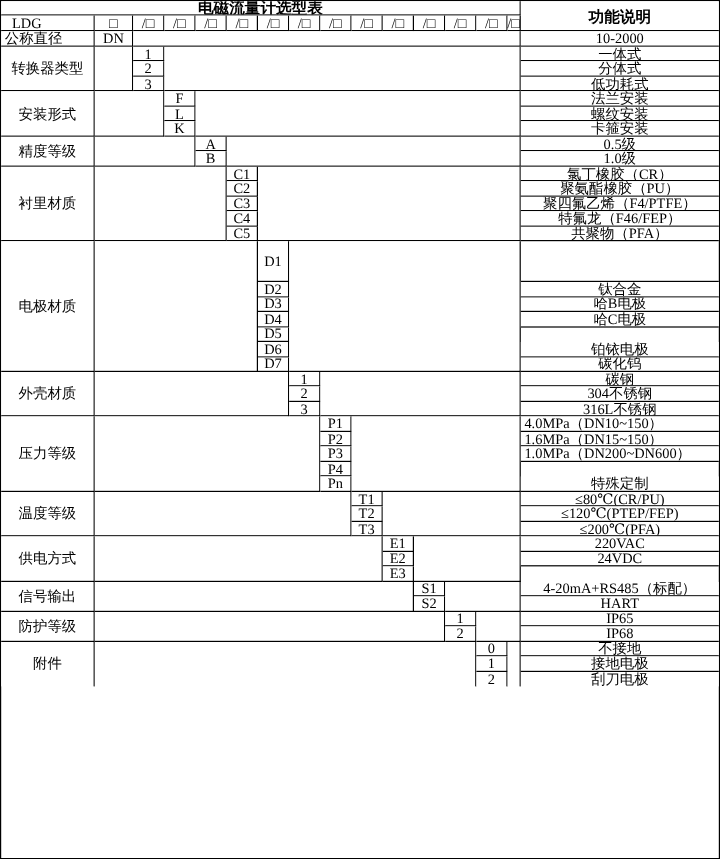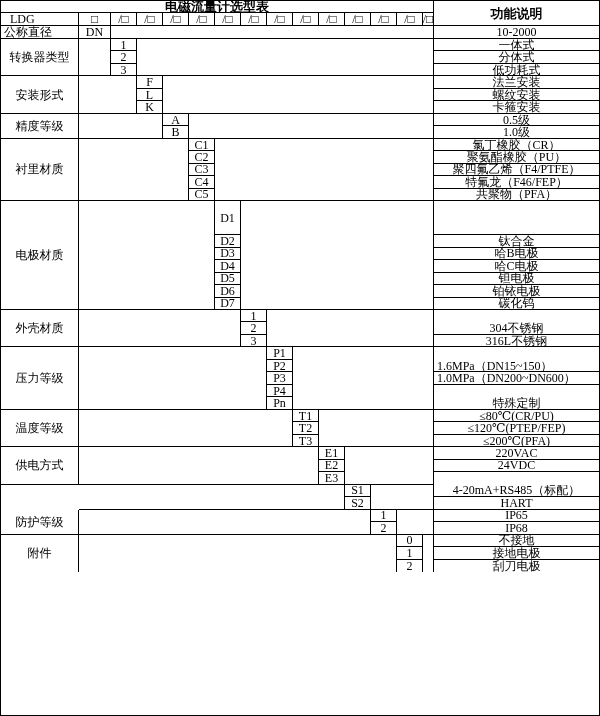--- a/index.html
+++ b/index.html
@@ -115,59 +115,61 @@
       <div class="c" style="grid-area: 19 / 7 / 20 / 8;">D3</div>
       <div class="c" style="grid-area: 20 / 7 / 21 / 8;">D4</div>
       <div class="c" style="grid-area: 21 / 7 / 22 / 8;">D5</div>
       <div class="c" style="grid-area: 22 / 7 / 23 / 8;">D6</div>
       <div class="c" style="grid-area: 23 / 7 / 24 / 8;">D7</div>
       <div class="c" style="grid-area: 17 / 8 / 24 / 16;"></div>
       <div class="c no-r" style="grid-area: 17 / 16 / 18 / 17; margin-top: 33px;">316L电极</div>
       <div class="c no-r" style="grid-area: 18 / 16 / 19 / 17;">钛合金</div>
       <div class="c no-r" style="grid-area: 19 / 16 / 20 / 17;">哈B电极</div>
       <div class="c no-r" style="grid-area: 20 / 16 / 21 / 17;">哈C电极</div>
-      <div class="c no-r" style="grid-area: 21 / 16 / 22 / 17;">钽电极</div>
       <div class="c no-r" style="grid-area: 22 / 16 / 23 / 17;">铂铱电极</div>
       <div class="c no-r" style="grid-area: 23 / 16 / 24 / 17;">碳化钨</div>
       <div class="c" style="grid-area: 24 / 1 / 27 / 2;">外壳材质</div>
       <div class="c" style="grid-area: 24 / 2 / 27 / 8;"></div>
       <div class="c" style="grid-area: 24 / 8 / 25 / 9;">1</div>
       <div class="c" style="grid-area: 25 / 8 / 26 / 9;">2</div>
       <div class="c" style="grid-area: 26 / 8 / 27 / 9;">3</div>
       <div class="c" style="grid-area: 24 / 9 / 27 / 16;"></div>
+      <div class="c no-r" style="grid-area: 24 / 16 / 25 / 17;">碳钢</div>
       <div class="c no-r" style="grid-area: 25 / 16 / 26 / 17;">304不锈钢</div>
       <div class="c no-r" style="grid-area: 26 / 16 / 27 / 17;">316L不锈钢</div>
       <div class="c" style="grid-area: 27 / 1 / 32 / 2;">压力等级</div>
       <div class="c" style="grid-area: 27 / 2 / 32 / 9;"></div>
       <div class="c" style="grid-area: 27 / 9 / 28 / 10;">P1</div>
       <div class="c" style="grid-area: 28 / 9 / 29 / 10;">P2</div>
       <div class="c" style="grid-area: 29 / 9 / 30 / 10;">P3</div>
       <div class="c" style="grid-area: 30 / 9 / 31 / 10;">P4</div>
       <div class="c" style="grid-area: 31 / 9 / 32 / 10;">Pn</div>
       <div class="c" style="grid-area: 27 / 10 / 32 / 16;"></div>
+      <div class="c left no-r" style="grid-area: 27 / 16 / 28 / 17;">4.0MPa（DN10~150）</div>
       <div class="c left no-r" style="grid-area: 28 / 16 / 29 / 17;">1.6MPa（DN15~150）</div>
       <div class="c left no-r" style="grid-area: 29 / 16 / 30 / 17;">1.0MPa（DN200~DN600）</div>
       <div class="c no-r" style="grid-area: 31 / 16 / 32 / 17;">特殊定制</div>
       <div class="c" style="grid-area: 32 / 1 / 35 / 2;">温度等级</div>
       <div class="c" style="grid-area: 32 / 2 / 35 / 10;"></div>
       <div class="c" style="grid-area: 32 / 10 / 33 / 11;">T1</div>
       <div class="c" style="grid-area: 33 / 10 / 34 / 11;">T2</div>
       <div class="c" style="grid-area: 34 / 10 / 35 / 11;">T3</div>
       <div class="c" style="grid-area: 32 / 11 / 35 / 16;"></div>
       <div class="c no-r" style="grid-area: 32 / 16 / 33 / 17;">≤80℃(CR/PU)</div>
       <div class="c no-r" style="grid-area: 33 / 16 / 34 / 17;">≤120℃(PTEP/FEP)</div>
       <div class="c no-r" style="grid-area: 34 / 16 / 35 / 17;">≤200℃(PFA)</div>
       <div class="c" style="grid-area: 35 / 1 / 38 / 2;">供电方式</div>
       <div class="c" style="grid-area: 35 / 2 / 38 / 11;"></div>
       <div class="c" style="grid-area: 35 / 11 / 36 / 12;">E1</div>
       <div class="c" style="grid-area: 36 / 11 / 37 / 12;">E2</div>
       <div class="c" style="grid-area: 37 / 11 / 38 / 12;">E3</div>
       <div class="c" style="grid-area: 35 / 12 / 38 / 16;"></div>
       <div class="c no-r" style="grid-area: 35 / 16 / 36 / 17;">220VAC</div>
       <div class="c no-r" style="grid-area: 36 / 16 / 37 / 17;">24VDC</div>
+      <div class="c" style="grid-area: 38 / 1 / 40 / 2;">信号输出</div>
       <div class="c" style="grid-area: 38 / 2 / 40 / 12;"></div>
       <div class="c" style="grid-area: 38 / 12 / 39 / 13;">S1</div>
       <div class="c" style="grid-area: 39 / 12 / 40 / 13;">S2</div>
       <div class="c" style="grid-area: 38 / 13 / 40 / 16;"></div>
       <div class="c no-r" style="grid-area: 38 / 16 / 39 / 17;">4-20mA+RS485（标配）</div>
       <div class="c no-r" style="grid-area: 39 / 16 / 40 / 17;">HART</div>
       <div class="c" style="grid-area: 40 / 1 / 42 / 2;">防护等级</div>
       <div class="c" style="grid-area: 40 / 2 / 42 / 13;"></div>
       <div class="c" style="grid-area: 40 / 13 / 41 / 14;">1</div>
       <div class="c" style="grid-area: 41 / 13 / 42 / 14;">2</div>

